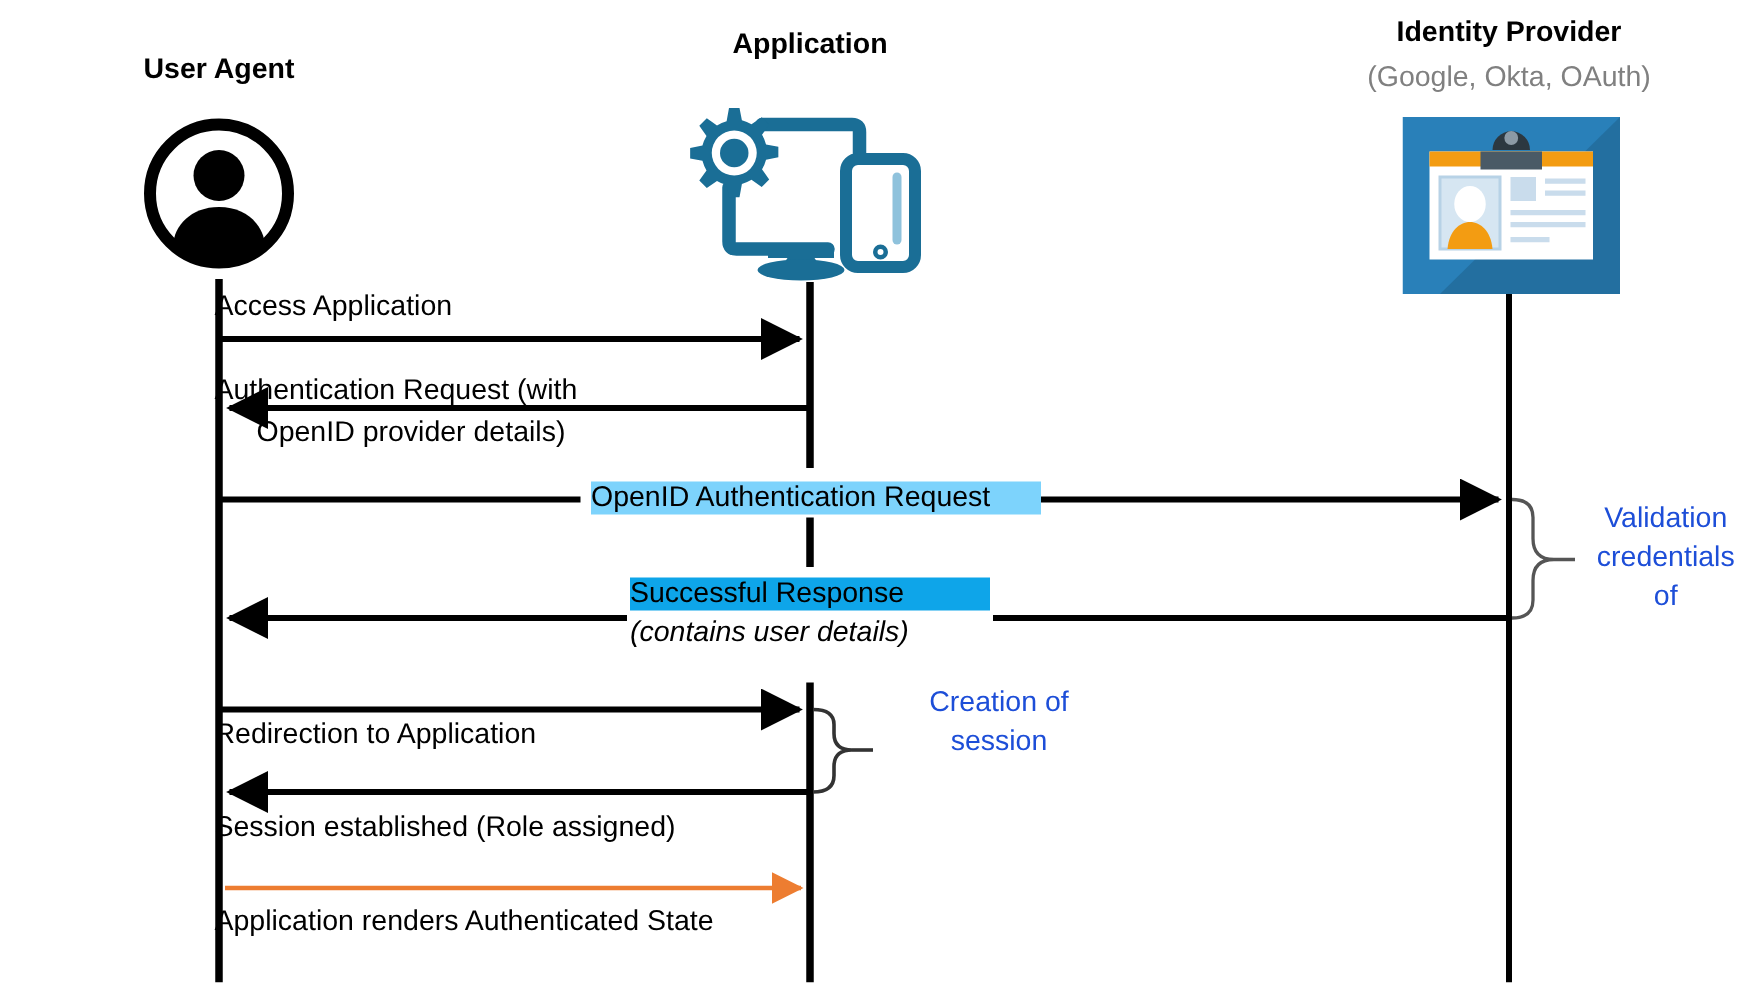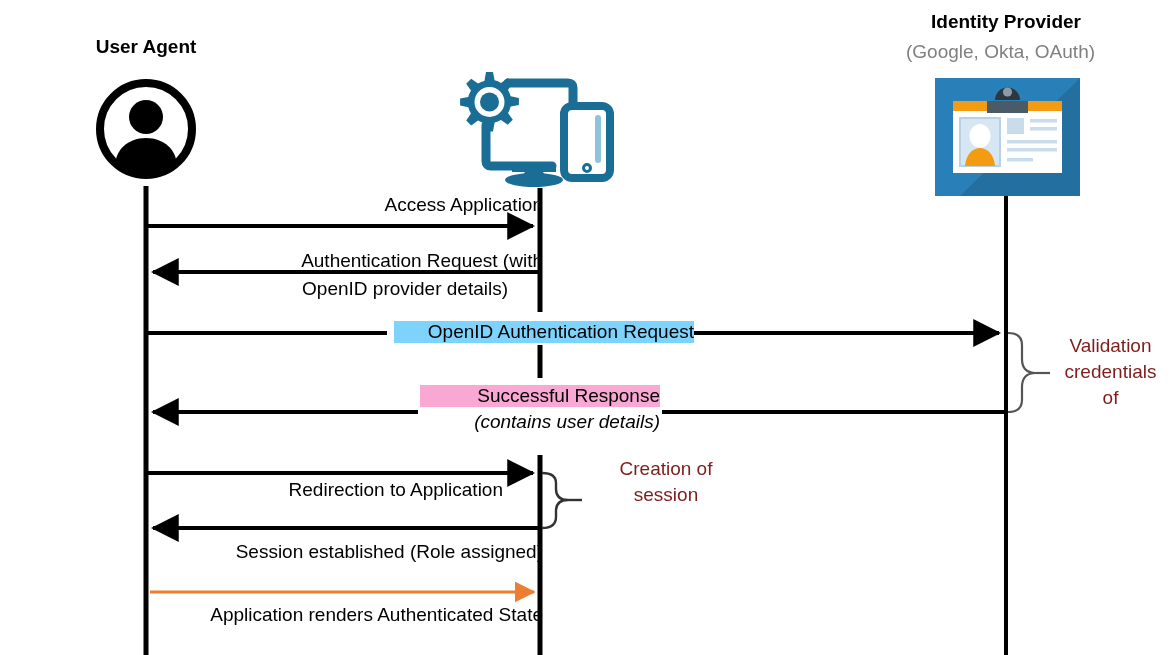--- a/index.html
+++ b/index.html
@@ -1,35 +1,36 @@
 <!DOCTYPE html>
 <html><head>
 <meta charset="utf-8">
 <style>
   html,body{margin:0;padding:0;background:#ffffff;}
   body{width:1173px;height:655px;position:relative;overflow:hidden;
        font-family:"Liberation Sans","DejaVu Sans",sans-serif;color:#000;}
   #stage{position:absolute;left:0;top:0;width:1173px;height:655px;}
   .node-title{position:absolute;font-weight:bold;font-size:19px;text-align:center;
               white-space:nowrap;letter-spacing:0px;}
-  .node-sub{position:absolute;font-size:19px;color:#808080;white-space:nowrap;}
+  .node-sub{position:absolute;font-size:19px;color:#808080;text-align:center;white-space:nowrap;}
   .icon-box{position:absolute;}
-  .msg-label{position:absolute;font-size:19px;text-align:right;white-space:nowrap;
+  .msg-label{position:absolute;font-size:19px;text-align:left;white-space:nowrap;
              color:#000;background:transparent;}
-  .brace-label{position:absolute;font-size:19px;text-align:center;line-height:26px;color:#7f1d1d;}
+  .brace-label{position:absolute;font-size:19px;text-align:center;line-height:26px;color:#1d4ed8;}
   svg{display:block;}
   .vec{position:absolute;left:0;top:0;pointer-events:none;}
 </style>
 </head>
 <body>
 
 <div id="stage">
 
   <div class="node-title" style="left:46px;top:36px;width:200px;">User Agent</div>
 
+  <div class="node-title" style="left:440px;top:19px;width:200px;">Application</div>
 
   <div class="node-title" style="left:906px;top:11px;width:200px;">Identity Provider</div>
 
   <div class="node-sub" style="left:906px;top:41px;width:200px;">(Google, Okta, OAuth)</div>
 
   <div class="icon-box" style="left:94px;top:77px;width:104px;height:104px;">
     <svg width="104" height="104" viewBox="0 0 104 104">
       <circle cx="52" cy="52" r="46" fill="none" stroke="#000" stroke-width="8"></circle>
       <circle cx="52" cy="40" r="17" fill="#000"></circle>
       <path d="M52 61 C 33 61 22 74 21.5 86 A46 46 0 0 0 82.5 86 C 82 74 71 61 52 61 Z" fill="#000"></path>
@@ -135,28 +136,28 @@
 
     <g fill="none" stroke="#333" stroke-width="2.4">
       <path d="M542 473 q14 0 14 10 v6 q0 11 12 11 q-12 0 -12 11 v6 q0 11 -14 11"></path>
       <line x1="568" y1="500" x2="582" y2="500"></line>
     </g>
   </svg>
 
   <div class="msg-label" style="left:143px;top:194px;width:400px;">Access Application</div>
 
   <div class="msg-label" style="left:143px;top:250px;width:400px;">Authentication Request (with</div>
-  <div class="msg-label" style="left:143px;top:278px;width:365px;">OpenID provider details)</div>
+  <div class="msg-label" style="left:143px;top:278px;width:365px;padding-left:28px;">OpenID provider details)</div>
 
   <div class="msg-label" style="left:394px;top:321px;width:300px;background:#7dd3fc;">OpenID Authentication Request</div>
 
-  <div class="msg-label" style="left:420px;top:385px;width:240px;background:#f9a8d4;">Successful Response</div>
+  <div class="msg-label" style="left:420px;top:385px;width:240px;background:#0ea5e9;">Successful Response</div>
   <div class="msg-label" style="left:420px;top:411px;width:240px;background:#fff;font-style:italic;">(contains user details)</div>
 
-  <div class="msg-label" style="left:143px;top:479px;width:332px;padding-left:28px;">Redirection to Application</div>
+  <div class="msg-label" style="left:143px;top:479px;width:332px;">Redirection to Application</div>
 
   <div class="msg-label" style="left:143px;top:541px;width:400px;">Session established (Role assigned)</div>
 
   <div class="msg-label" style="left:143px;top:604px;width:400px;">Application renders Authenticated State</div>
 
   <div class="brace-label" style="left:1048px;top:333px;width:125px;">
     <div>Validation</div>
     <div>credentials</div>
     <div>of</div>
   </div>

